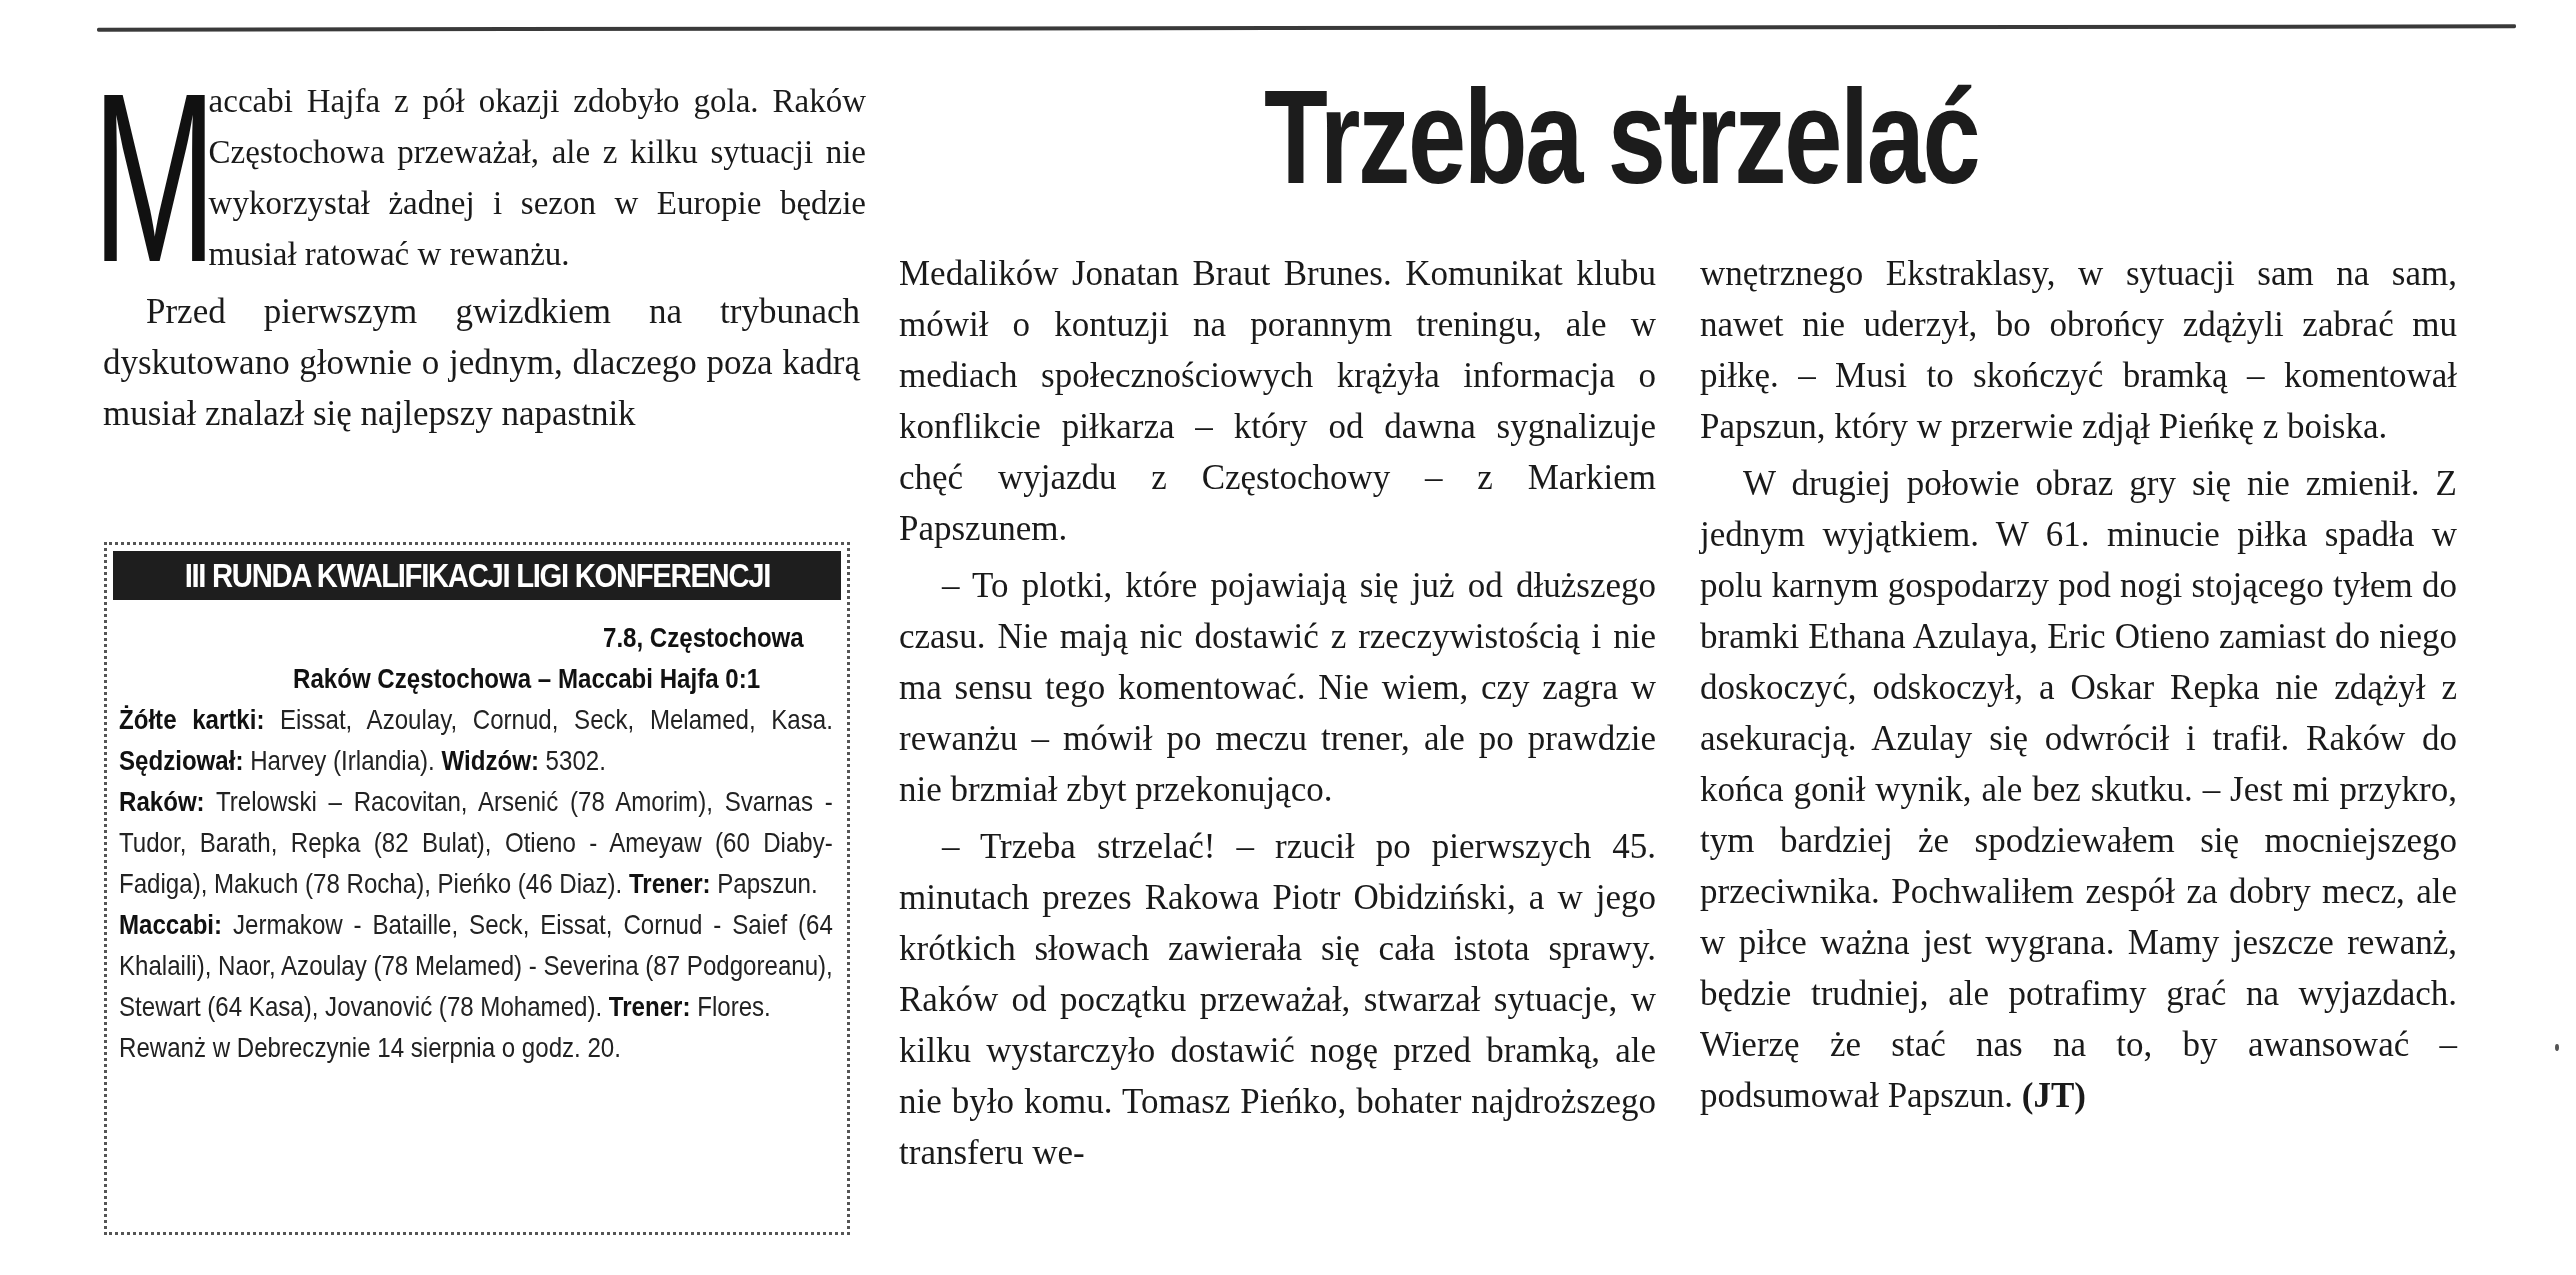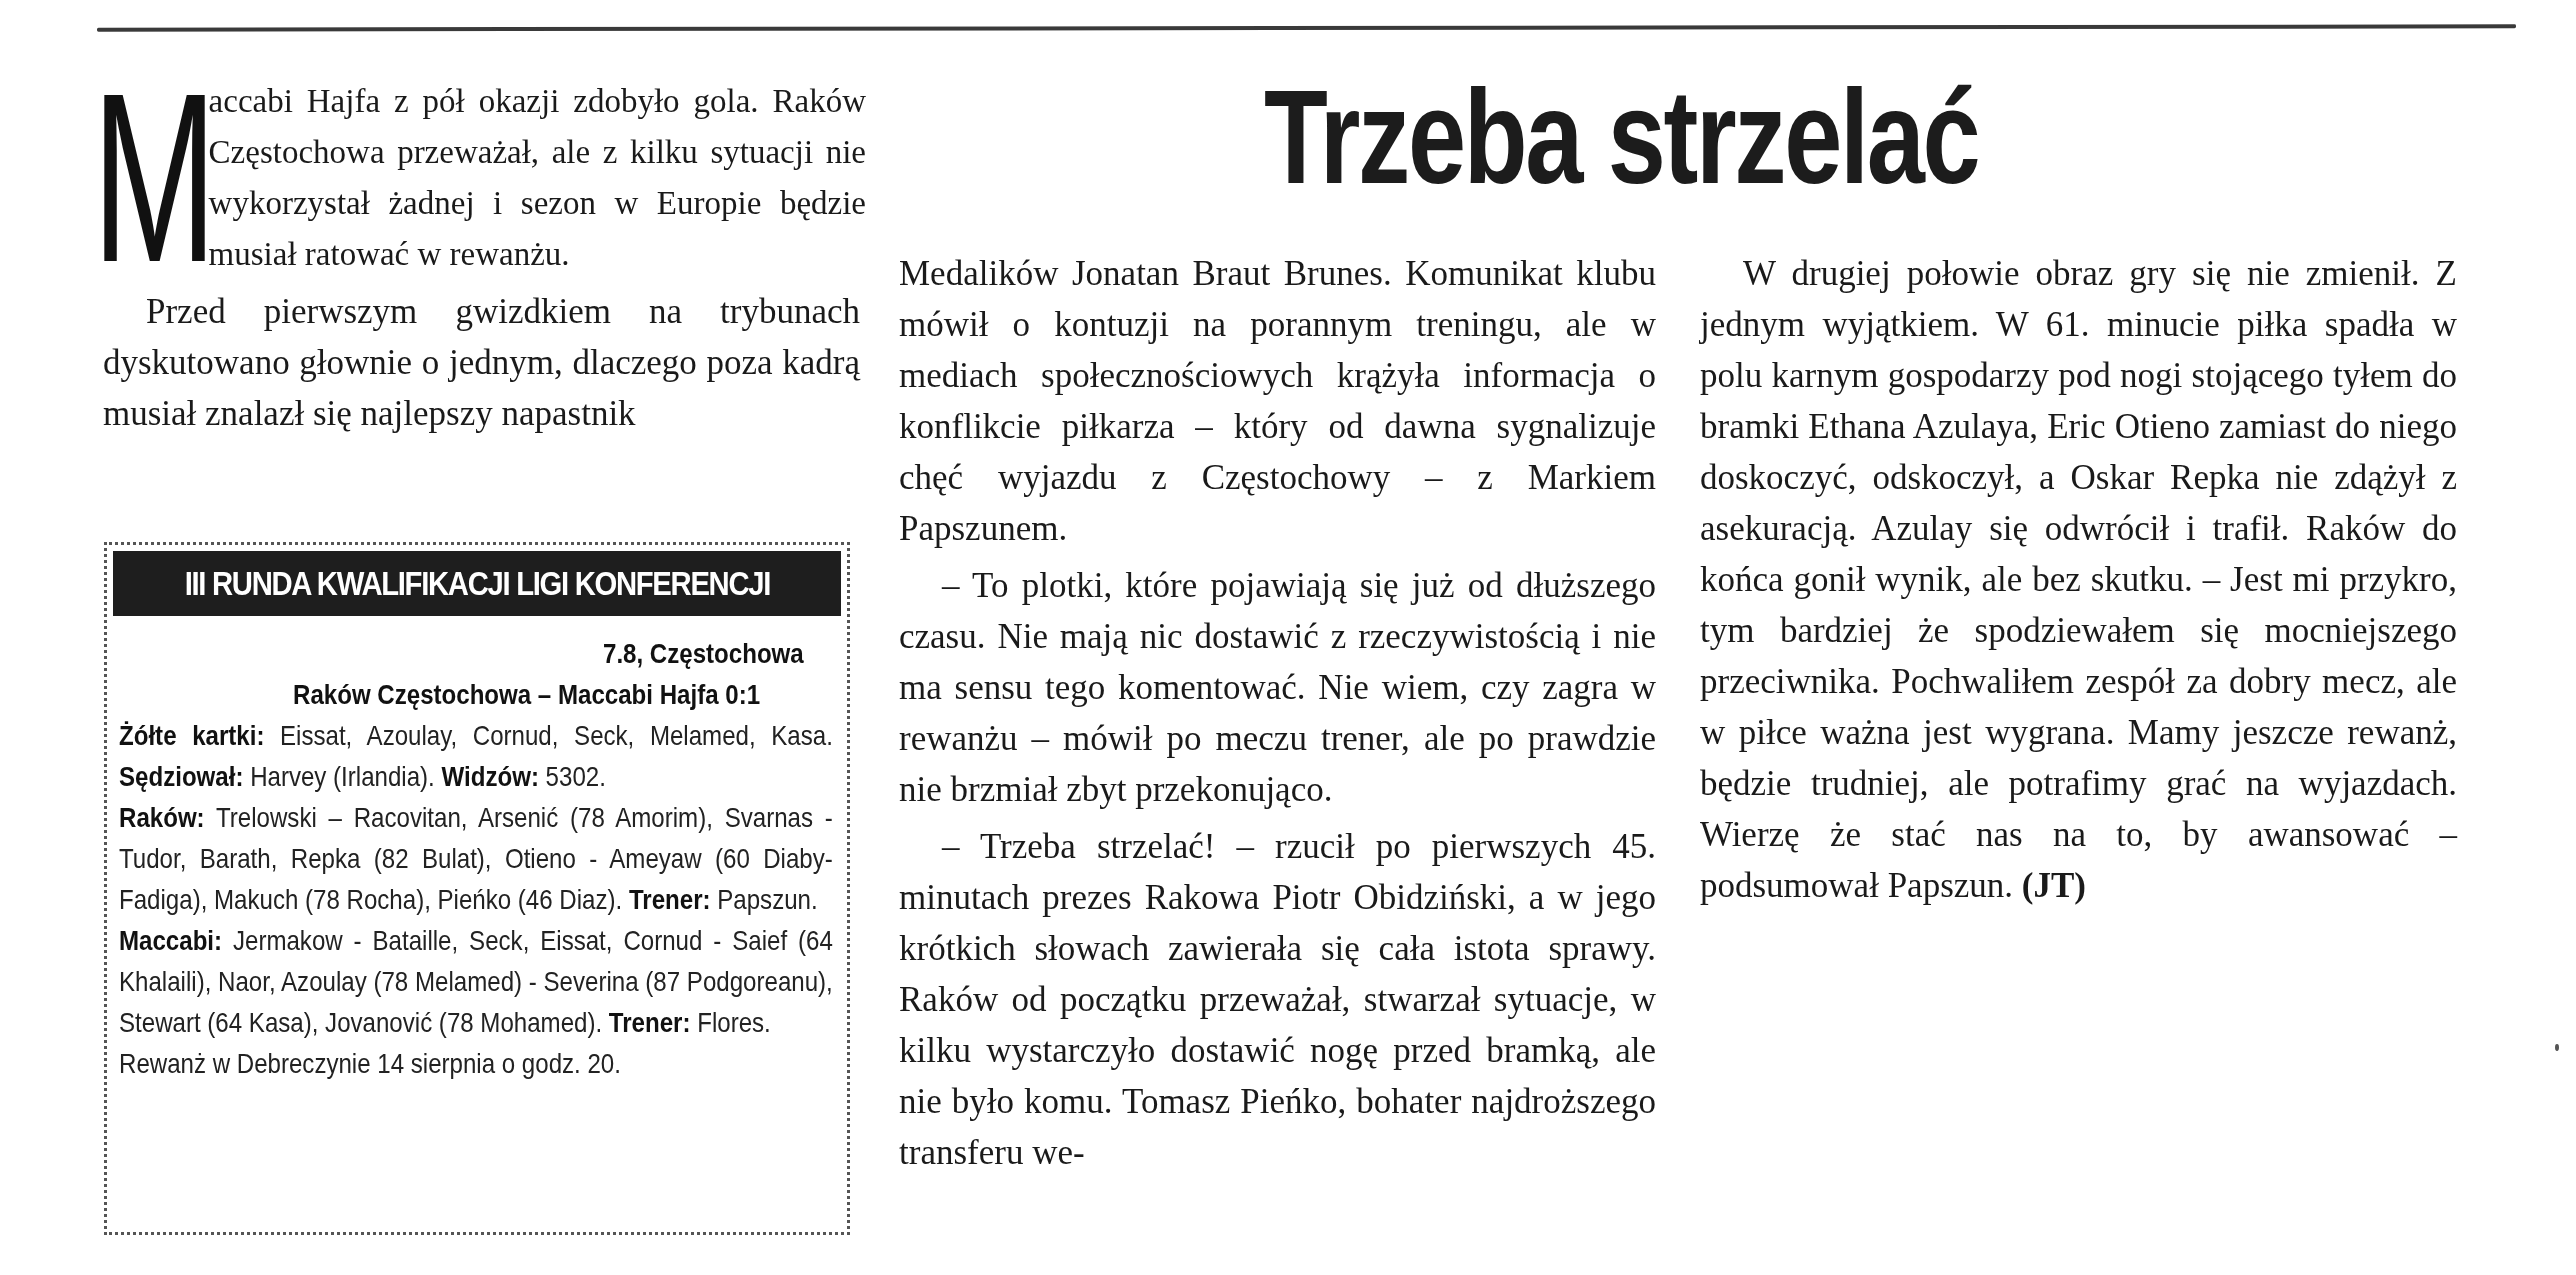--- a/index.html
+++ b/index.html
@@ -25,21 +25,21 @@
     .p { font-size: 35px; line-height: 51px; text-align: justify; margin: 6px; }
     .indent { text-indent: 43px; }
     .intro-p { margin-top: 6.1px; }
 
     .stats-box {
       position: absolute; left: 104px; top: 542px; width: 746px; height: 693px;
       border: 3px dotted #555; box-sizing: border-box; padding: 0;
     }
     .stats-header {
       margin: 6.1px 6.1px 0 6.1px; background: #1e1e1e; color: #ffffff;
-      height: 65px; display: flex; align-items: center; justify-content: center;
+      height: 49px; display: flex; align-items: center; justify-content: center;
       font-family: "Liberation Sans", "DejaVu Sans", sans-serif; font-weight: 700;
       font-size: 34px; letter-spacing: -1.5px; white-space: nowrap; overflow: hidden;
     }
     .stats-header span { display: inline-block; transform: scaleX(0.86); }
     .stats-body {
       padding: 17px 10.7px 0 12.2px;
       font-family: "Liberation Sans", "DejaVu Sans", sans-serif;
       font-size: 28px; line-height: 41px; color: #222;
     }
     .stats-body .ln { display: block; transform-origin: left; white-space: nowrap; text-align: right; }
@@ -105,17 +105,18 @@
 
 <div class="headline">Trzeba strzelać</div>
 
 <div class="col-mid">
   <p class="p">Medalików Jonatan Braut Brunes. Komunikat klubu mówił o kontuzji na porannym treningu, ale w mediach społecznościowych krążyła informacja o konflikcie piłkarza – który od dawna sygnalizuje chęć wyjazdu z Częstochowy – z Markiem Papszunem.</p>
   <p class="p indent">– To plotki, które pojawiają się już od dłuższego czasu. Nie mają nic dostawić z rzeczywistością i nie ma sensu tego komentować. Nie wiem, czy zagra w rewanżu – mówił po meczu trener, ale po prawdzie nie brzmiał zbyt przekonująco.</p>
   <p class="p indent">– Trzeba strzelać! – rzucił po pierwszych 45. minutach prezes Rakowa Piotr Obidziński, a w jego krótkich słowach zawierała się cała istota sprawy. Raków od początku przeważał, stwarzał sytuacje, w kilku wystarczyło dostawić nogę przed bramką, ale nie było komu. Tomasz Pieńko, bohater najdroższego transferu we-</p>
 </div>
 
 <div class="col-right">
+  <p class="p">wnętrznego Ekstraklasy, w sytuacji sam na sam, nawet nie uderzył, bo obrońcy zdążyli zabrać mu piłkę. – Musi to skończyć bramką – komentował Papszun, który w przerwie zdjął Pieńkę z boiska.</p>
   <p class="p indent"><span>W drugiej połowie obraz gry się nie zmienił. Z jednym wyjątkiem. W 61. minucie piłka spadła w polu karnym gospodarzy pod nogi stojącego tyłem do bramki Ethana Azulaya, Eric Otieno zamiast do niego doskoczyć, odskoczył, a Oskar Repka nie zdążył z asekuracją. Azulay się odwrócił i trafił. Raków do końca gonił wynik, ale bez skutku. – Jest mi przykro, tym bardziej że spodziewałem się mocniejszego przeciwnika. Pochwaliłem zespół za dobry mecz, ale w piłce ważna jest wygrana. Mamy jeszcze rewanż, będzie trudniej, ale potrafimy grać na wyjazdach. Wierzę że stać nas na to, by awansować – podsumował Papszun.</span> <span class="sig">(JT)</span></p>
 </div>
 
 <div class="speck" style="left:2555px; top:1044px;"></div>
 
 
 </body></html>

